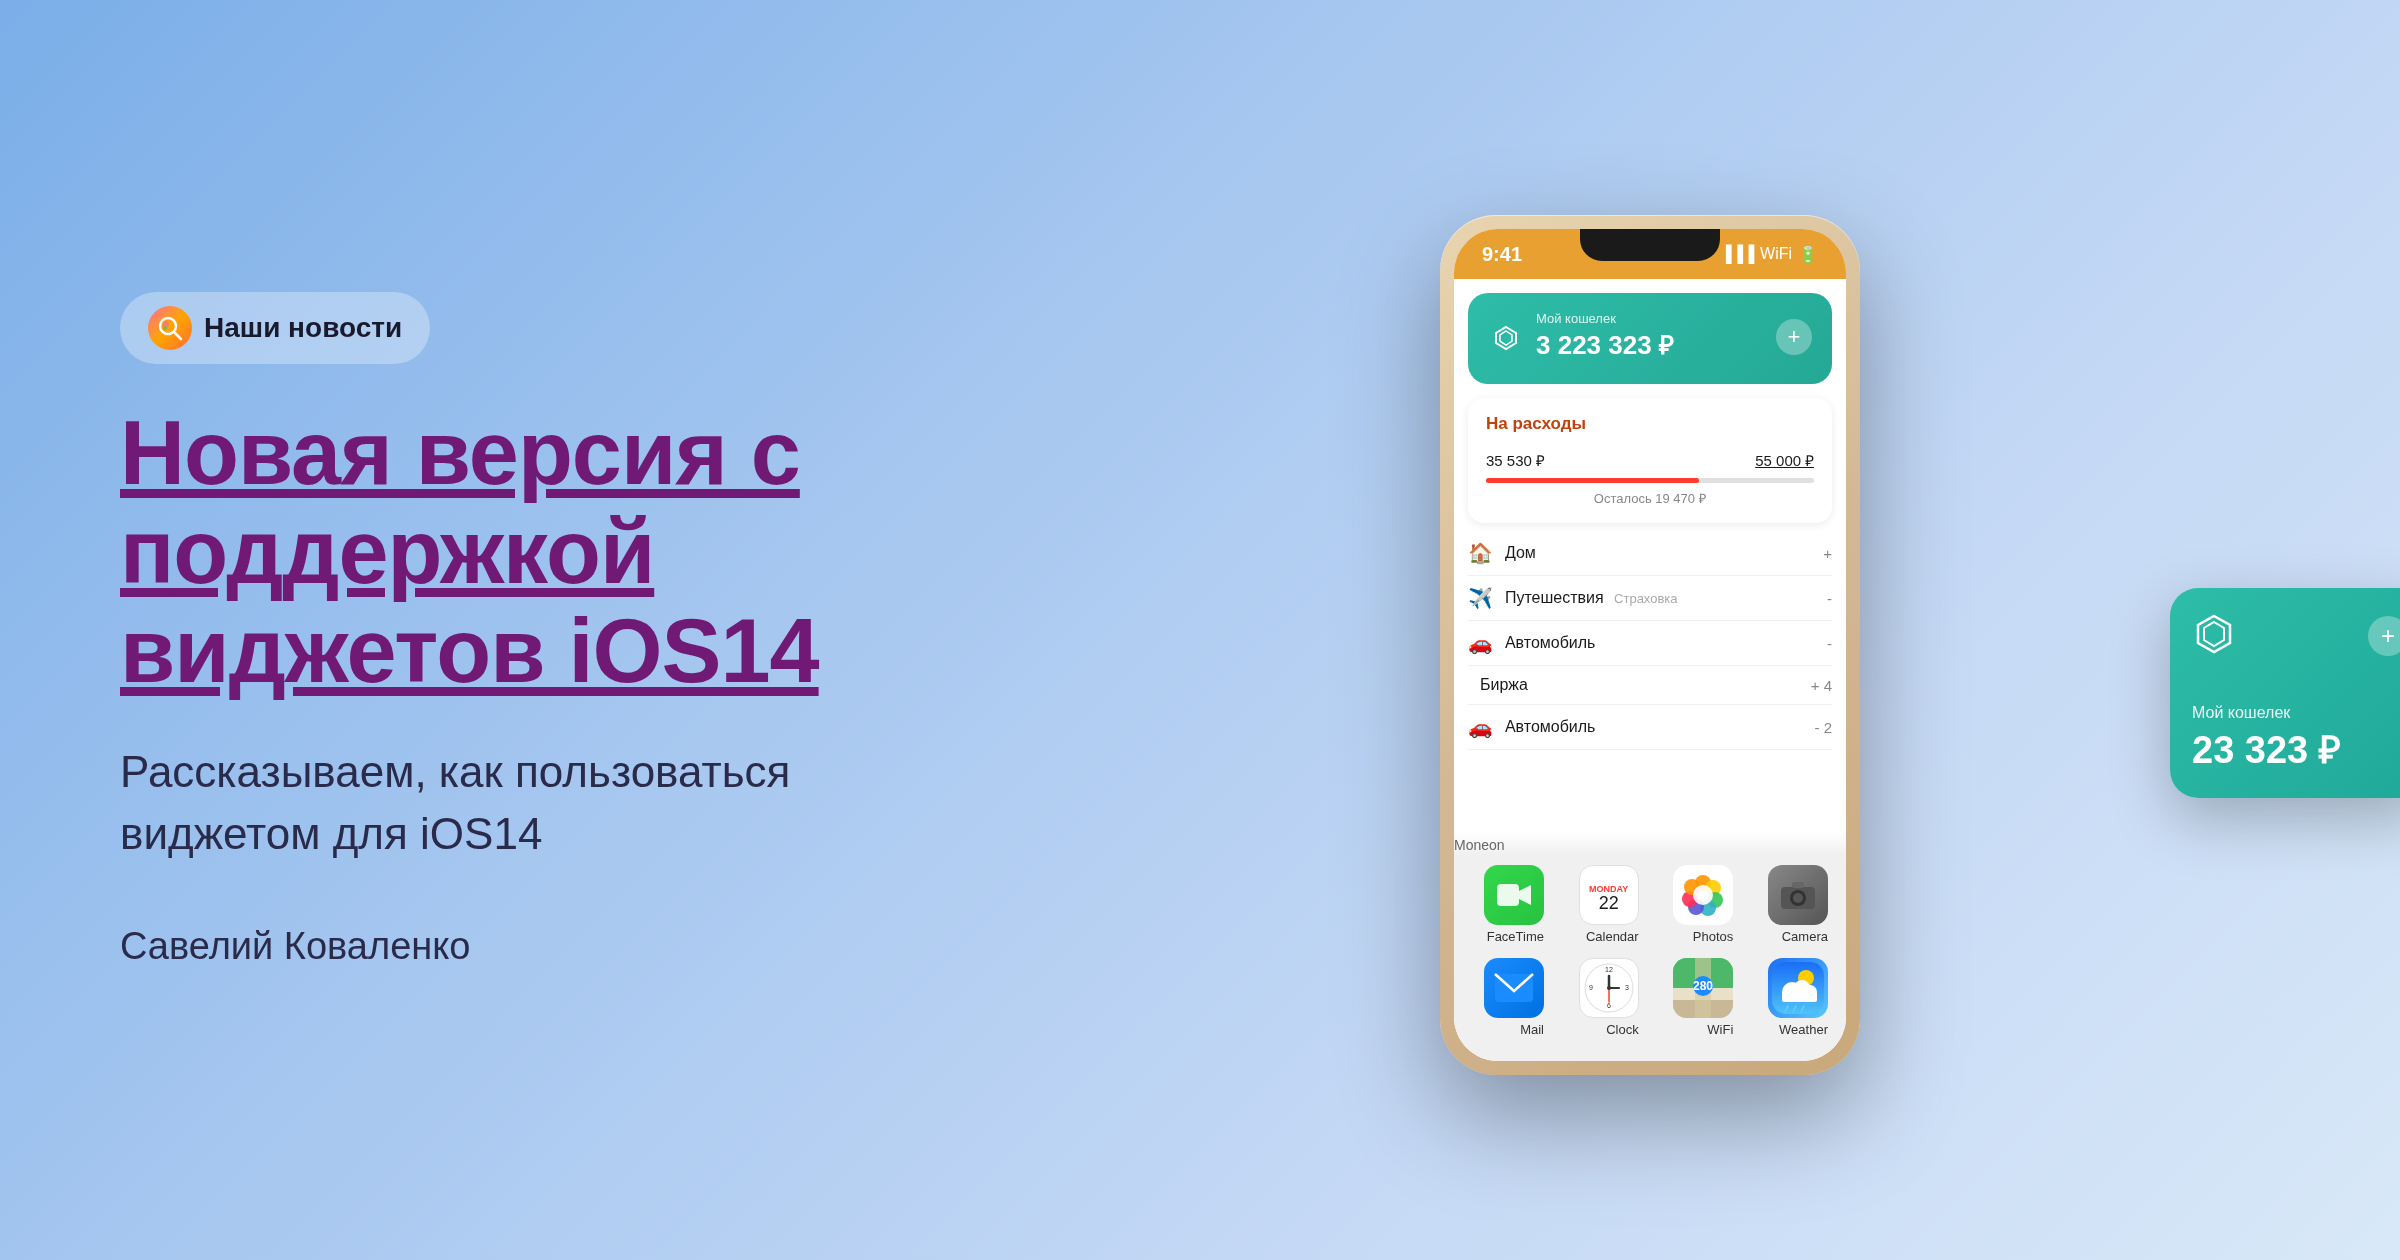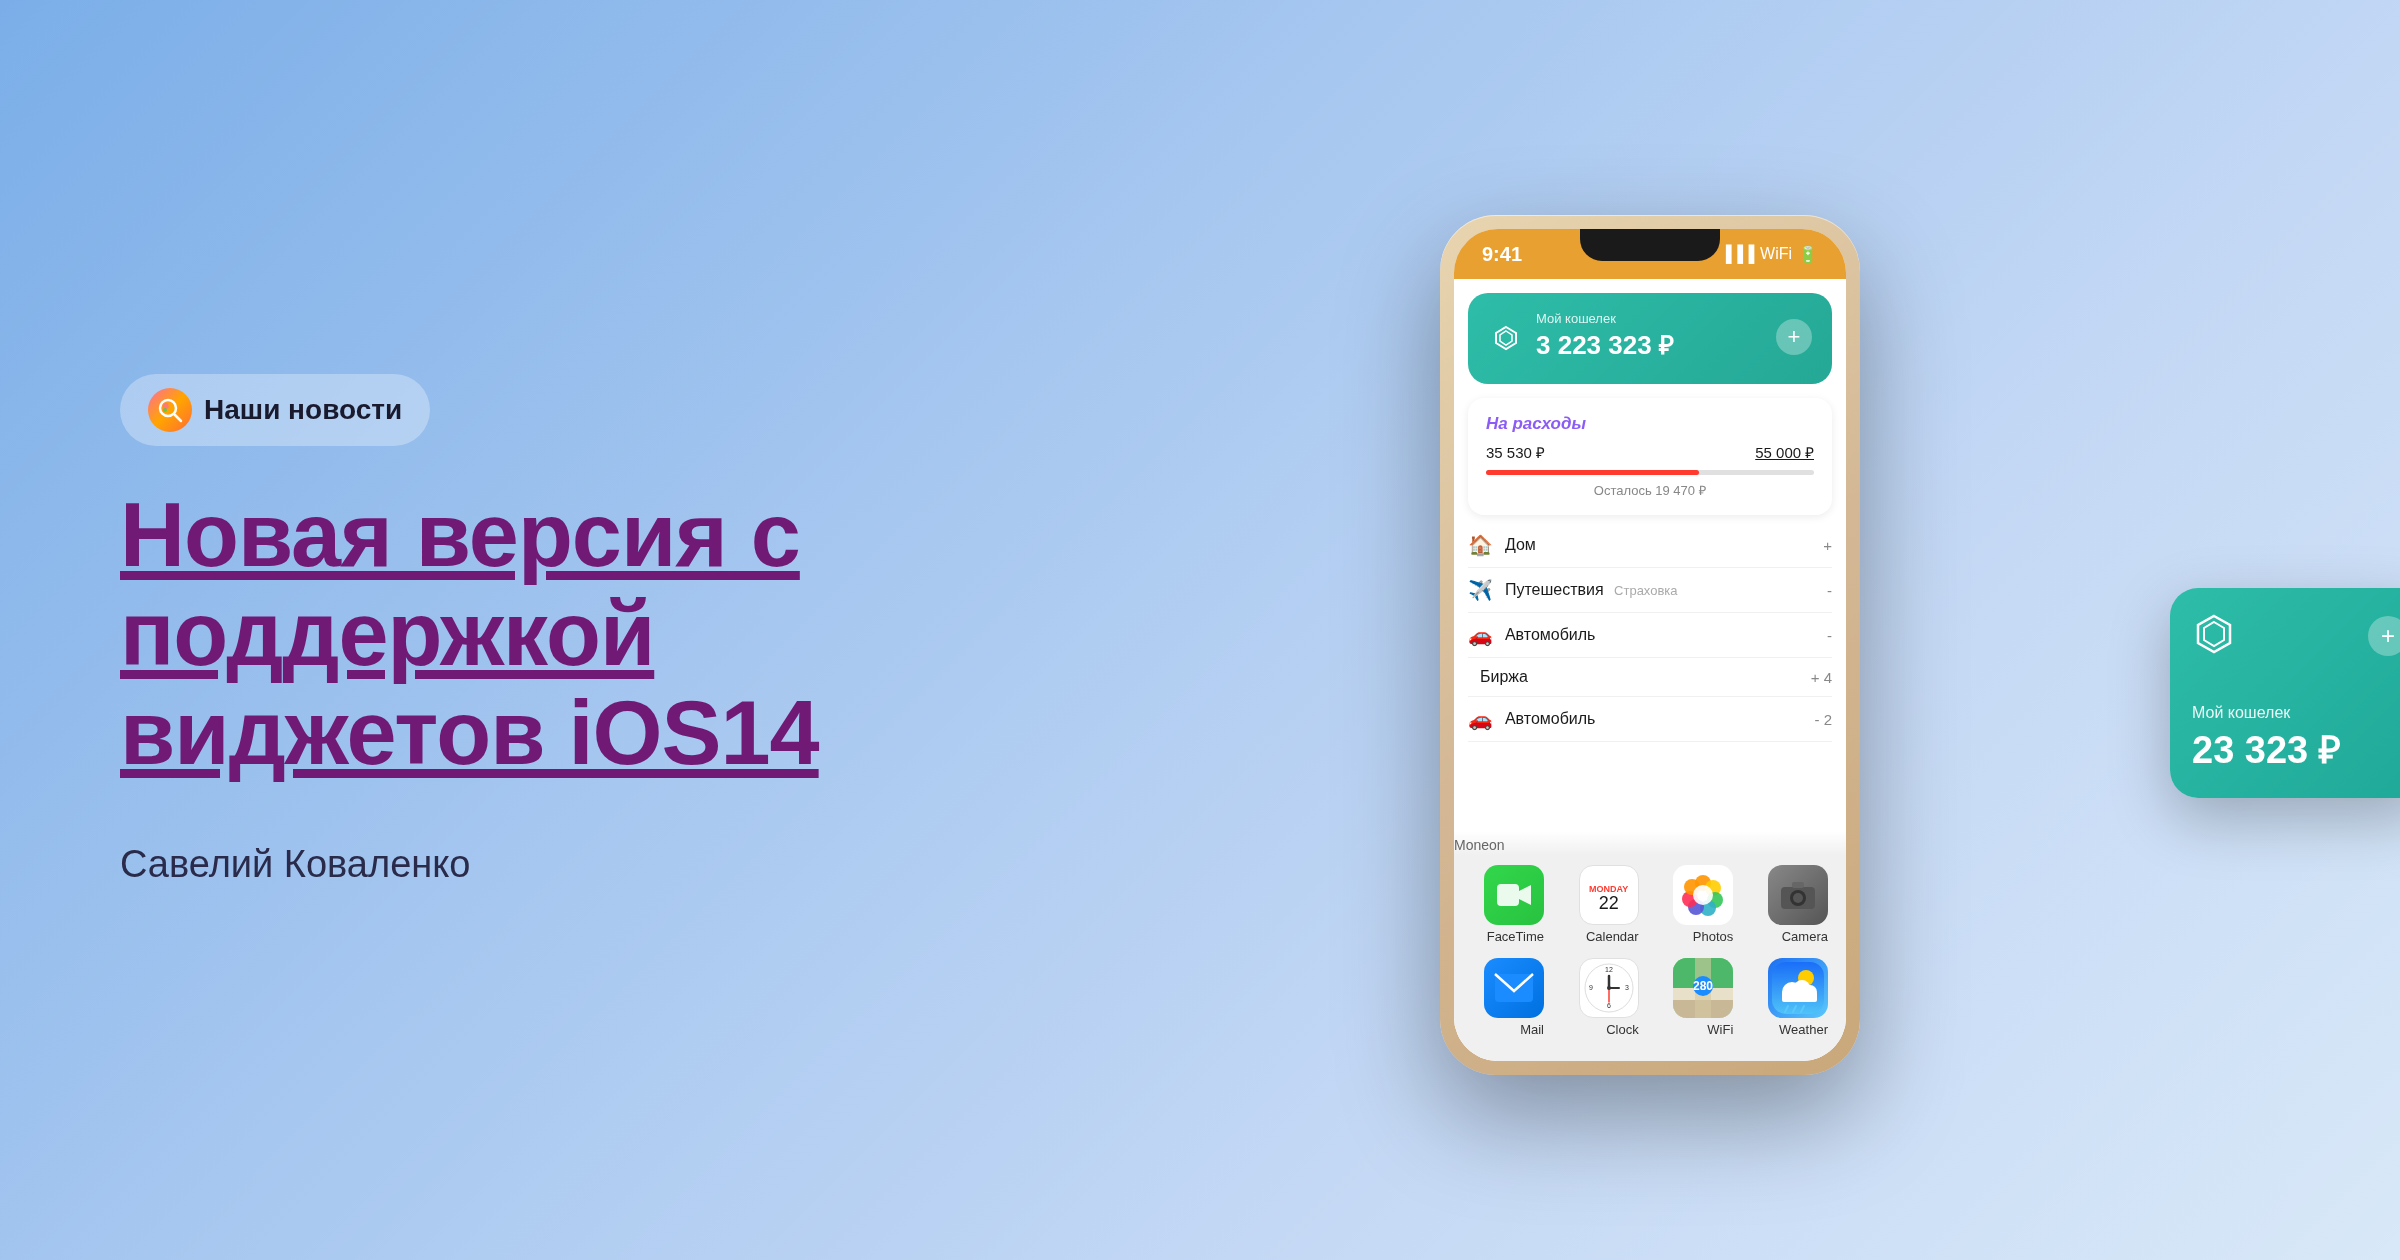--- a/index.html
+++ b/index.html
@@ -218,23 +218,22 @@
       margin: 0 14px 8px;
       border-radius: 16px;
       padding: 16px 18px;
       flex-shrink: 0;
       box-shadow: 0 2px 8px rgba(0,0,0,0.08);
     }
 
     .expense-title {
       font-size: 17px;
       font-weight: 700;
-      color: #8b5cf6;
-      margin-bottom: 8px;
-      font-style: italic;
+      color: #c2410c;
+      margin-bottom: 16px;
     }
 
     .expense-amounts {
       display: flex;
       justify-content: space-between;
       margin-bottom: 8px;
     }
 
     .expense-spent {
       font-size: 15px;
@@ -463,20 +462,23 @@
         <circle cx="9" cy="9" r="3" fill="#ff6b9d" opacity="0.7"></circle>
         <circle cx="13" cy="8" r="2" fill="#ffa500" opacity="0.7"></circle>
         <circle cx="8" cy="13" r="2" fill="#32d74b" opacity="0.7"></circle>
       </svg>
     </div>
     <span class="badge-text">Наши новости</span>
   </div>
 
   <h1 class="main-title">Новая версия с поддержкой виджетов iOS14</h1>
 
+  <p class="subtitle">
+    Рассказываем, как пользоваться<br>виджетом для iOS14
+  </p>
 
   <p class="author">Савелий Коваленко</p>
 </div>
 
 <div class="right-section">
 
   <div class="phone-mockup">
     <div class="phone-screen">
 
       <div class="status-bar">

